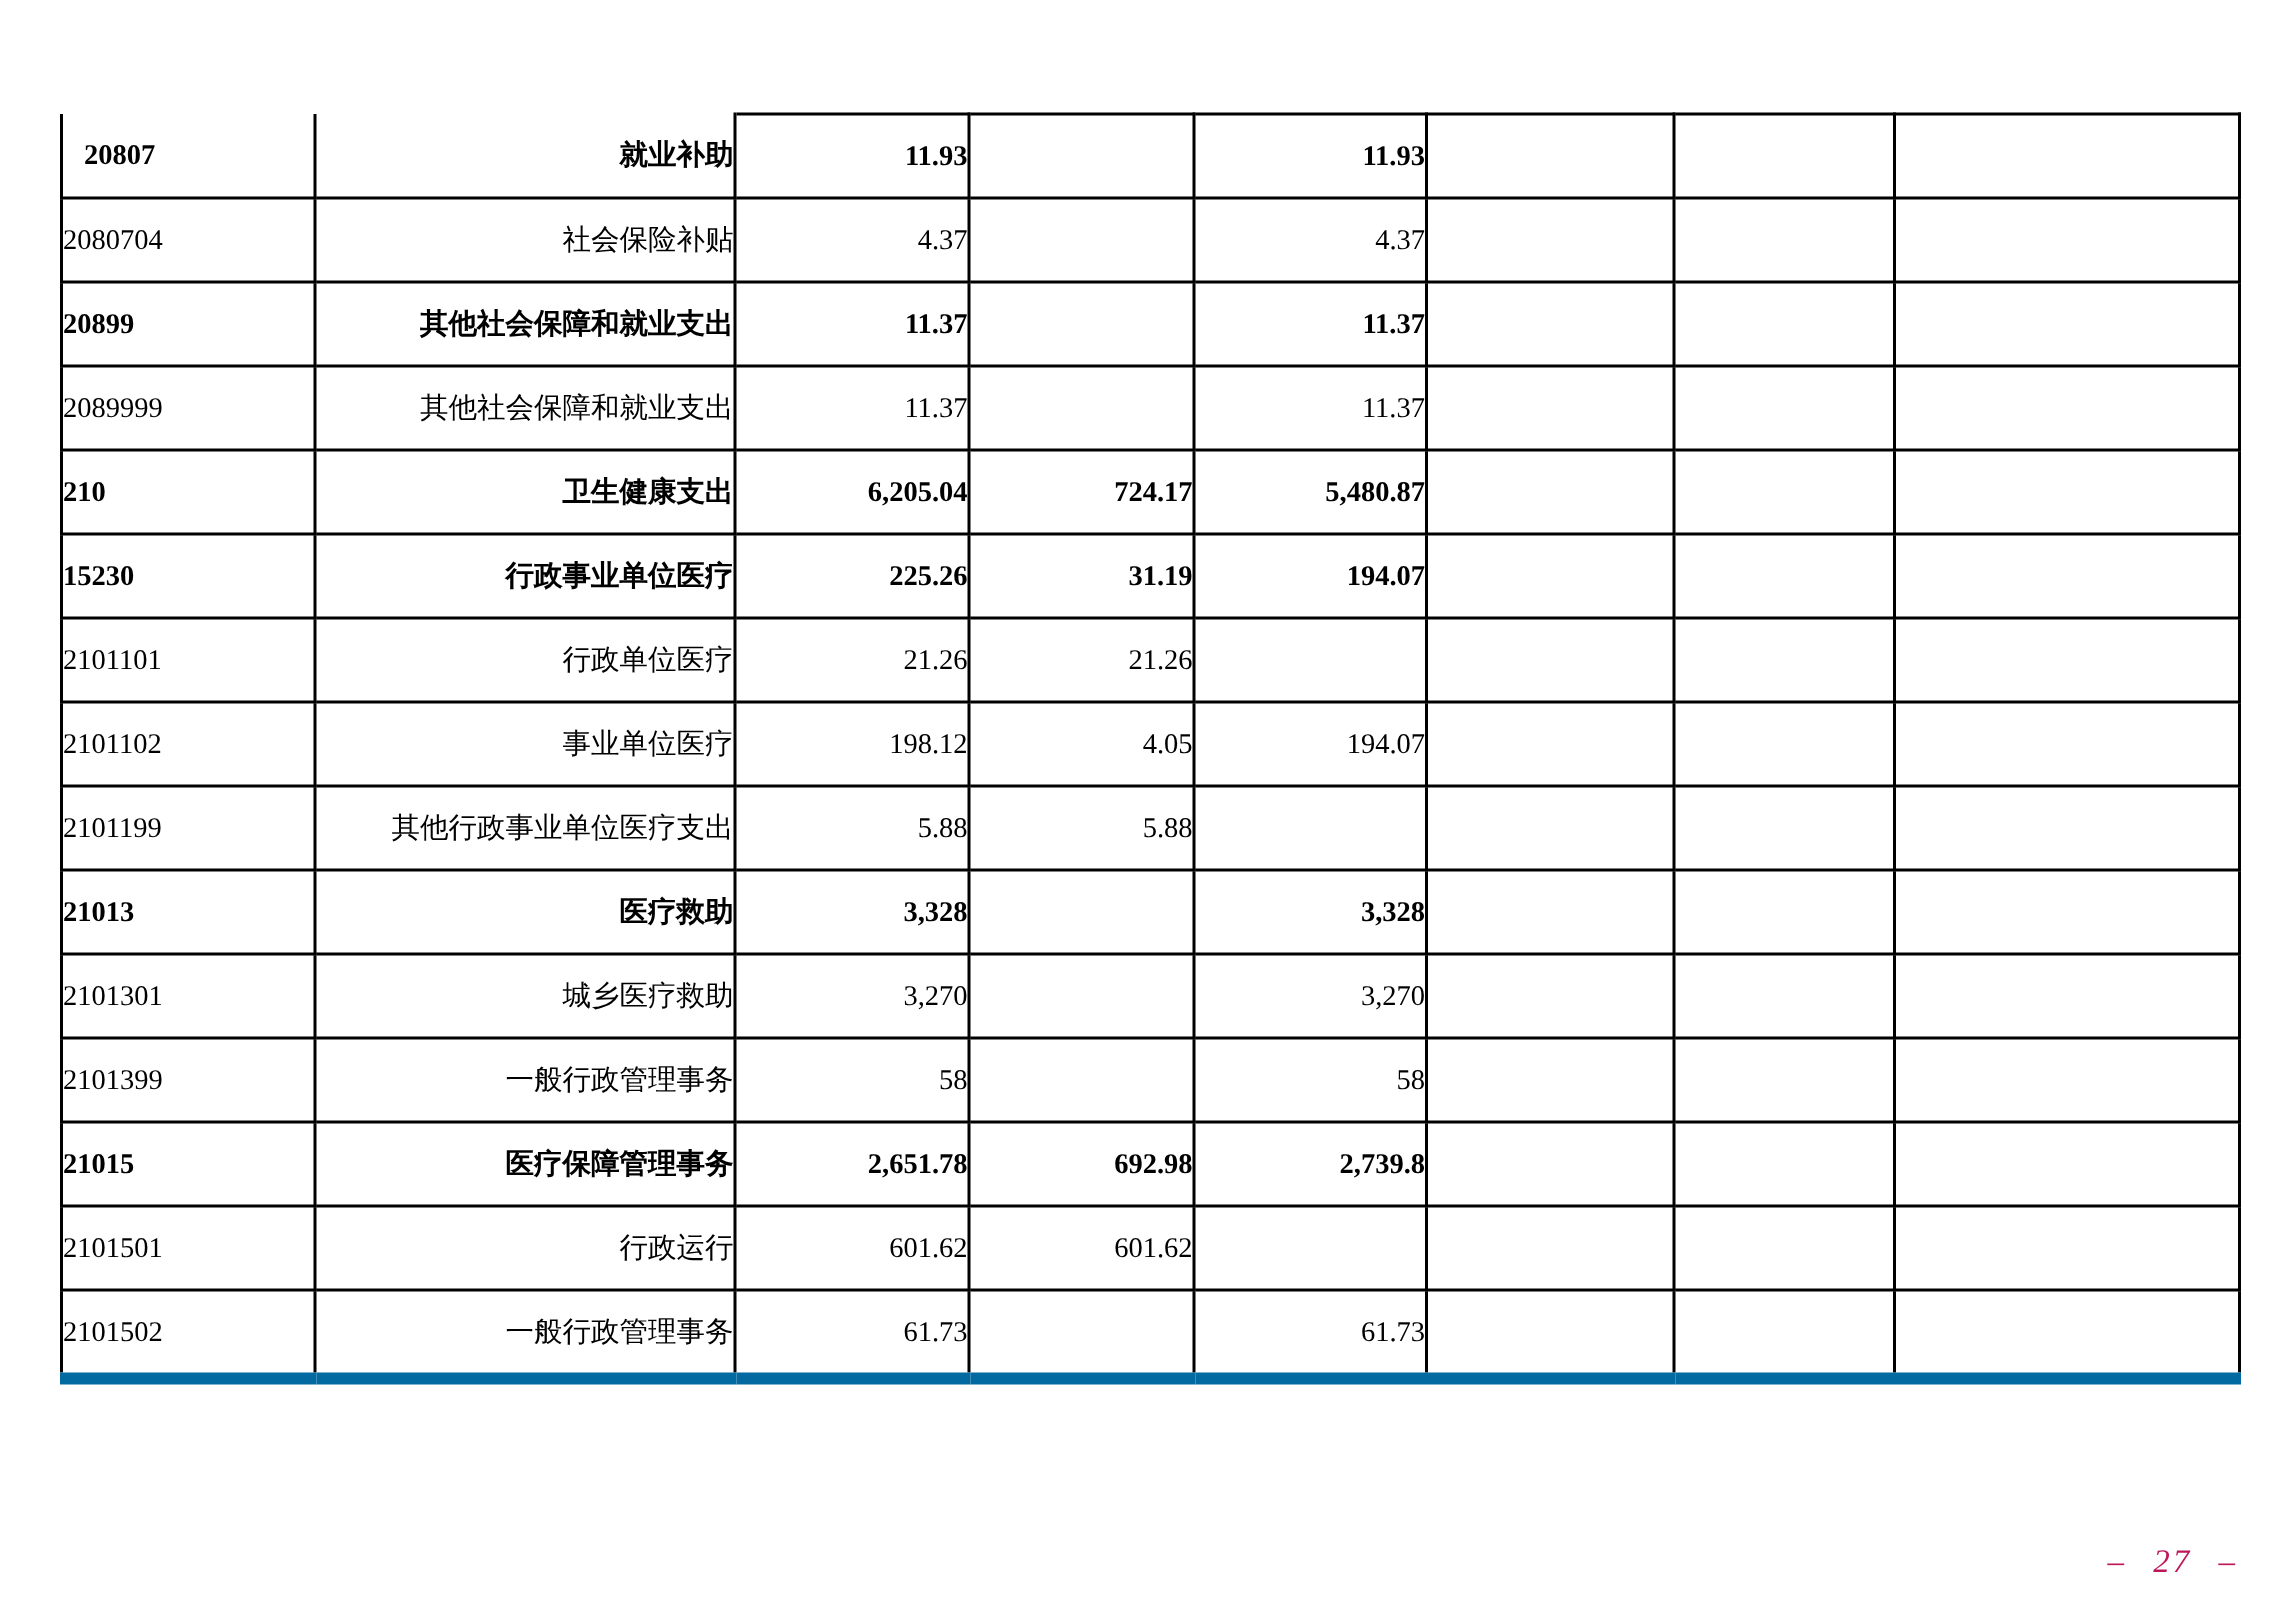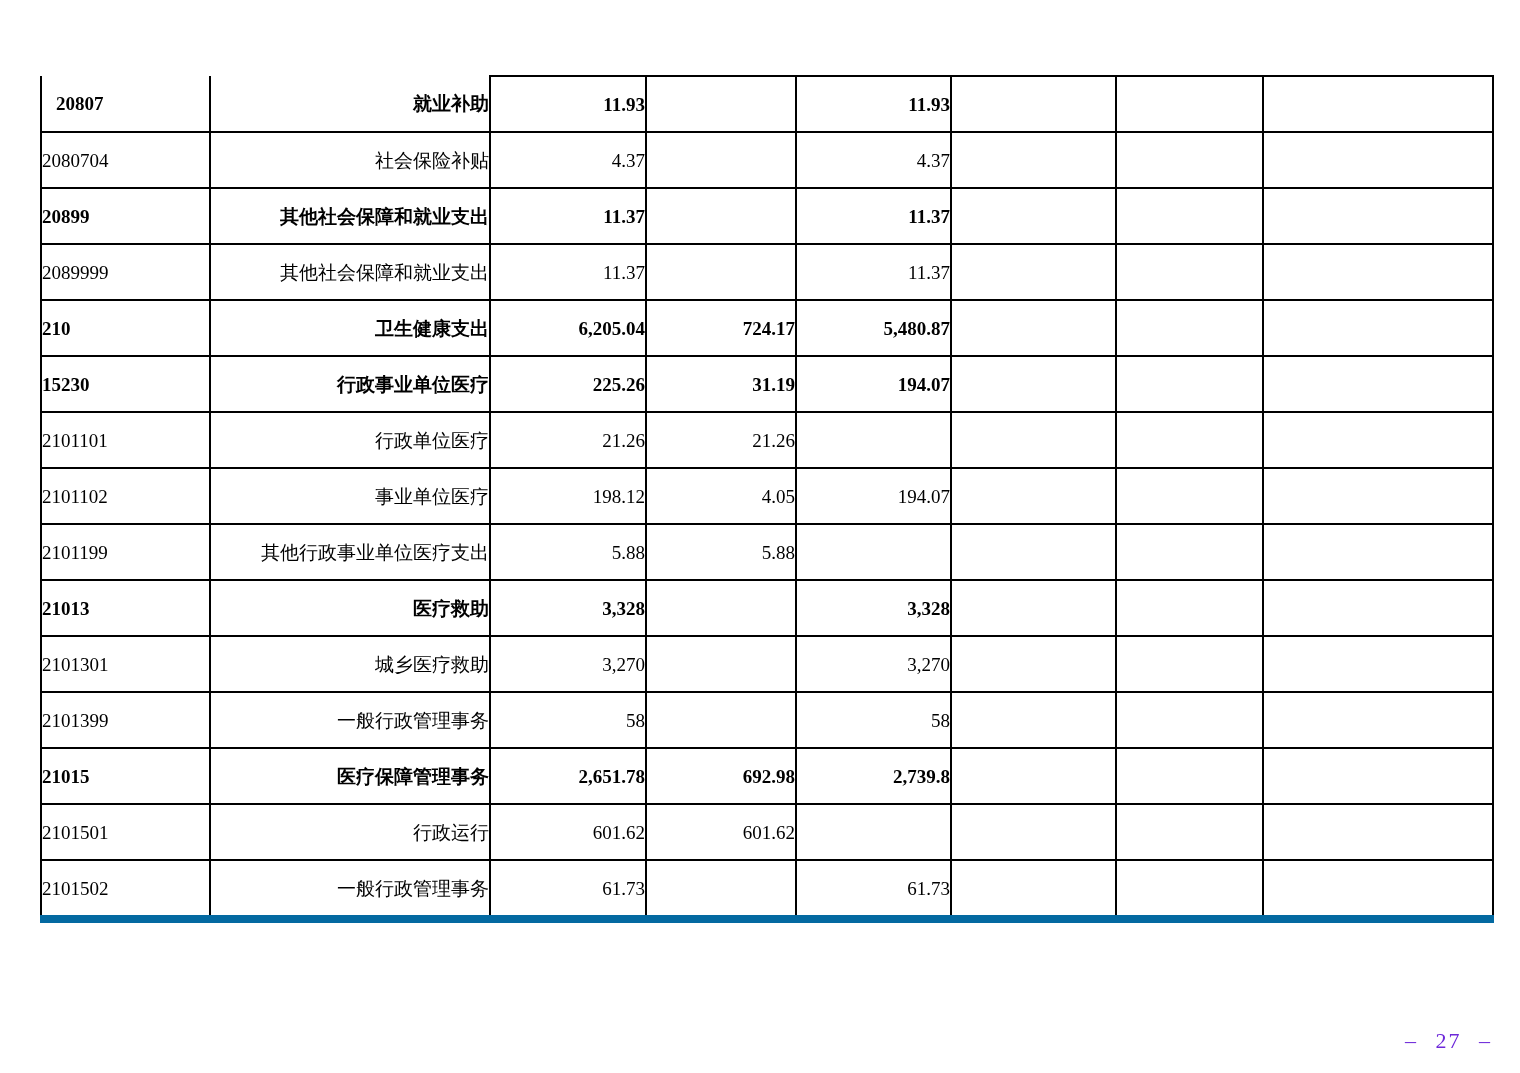--- a/index.html
+++ b/index.html
@@ -53,21 +53,22 @@
   td.name  { text-align: right;  padding-left: 30px; }
   td.num   { text-align: right; padding-right: 12px; }
   tr.bold td { font-weight: bold; }
   .page-number {
     position: absolute;
     right: 28px;
     top: 1028px;
     font-size: 22px;
     letter-spacing: 2px;
     word-spacing: 10px;
-    color: #6d28d9;
+    color: #be185d;
+    font-style: italic;
   }
 </style>
 </head>
 <body>
 
 <div class="page">
 
   <div class="table-wrap">
     <table class="budget">
       <colgroup>

